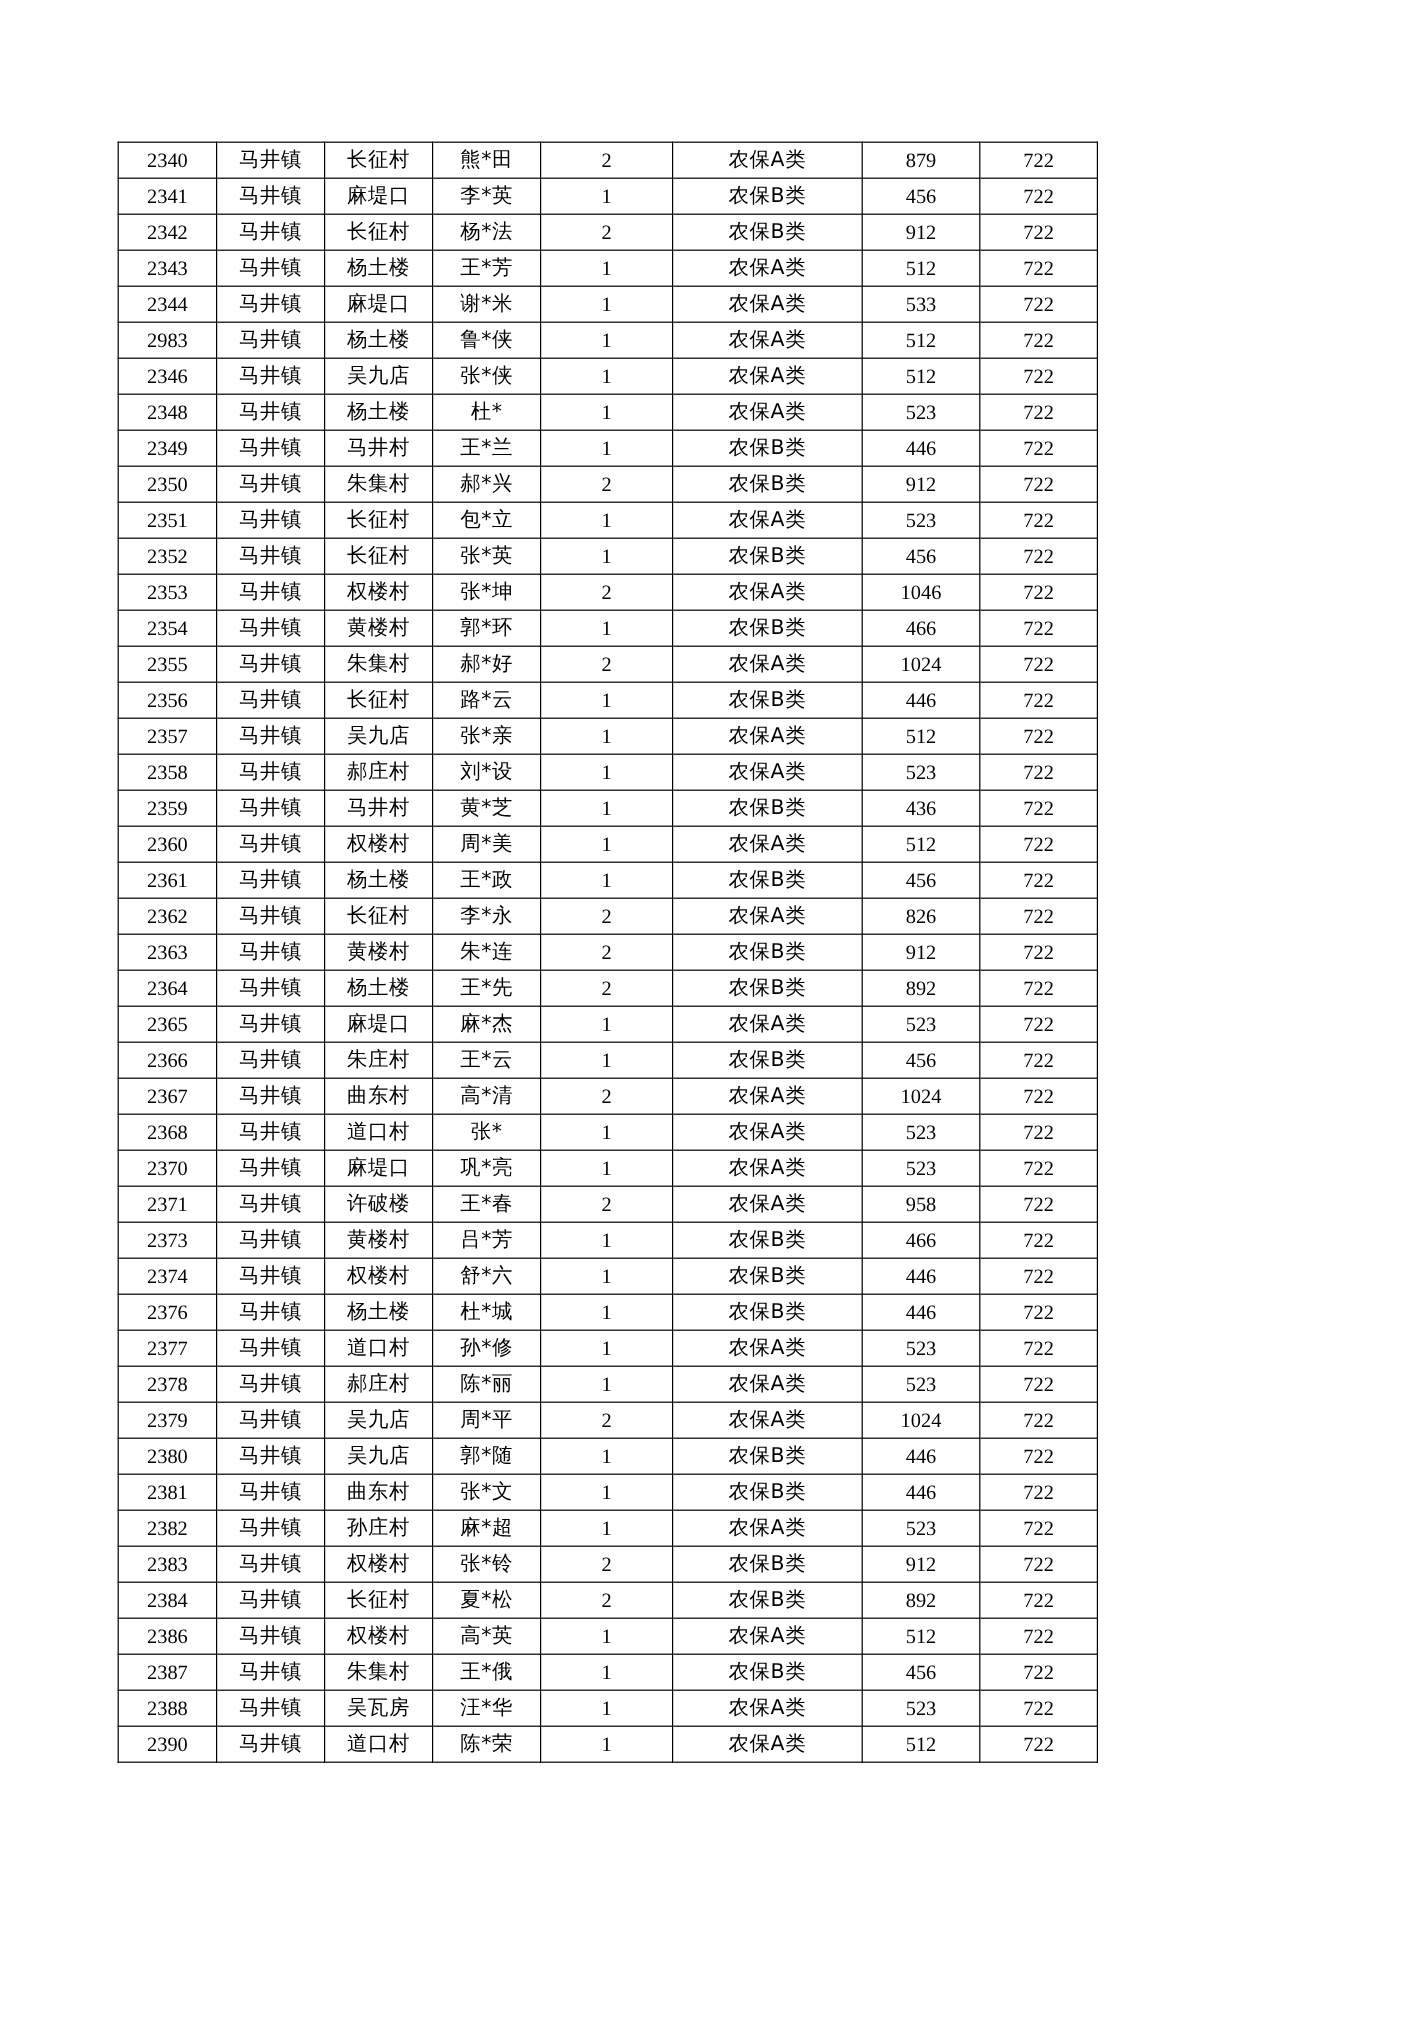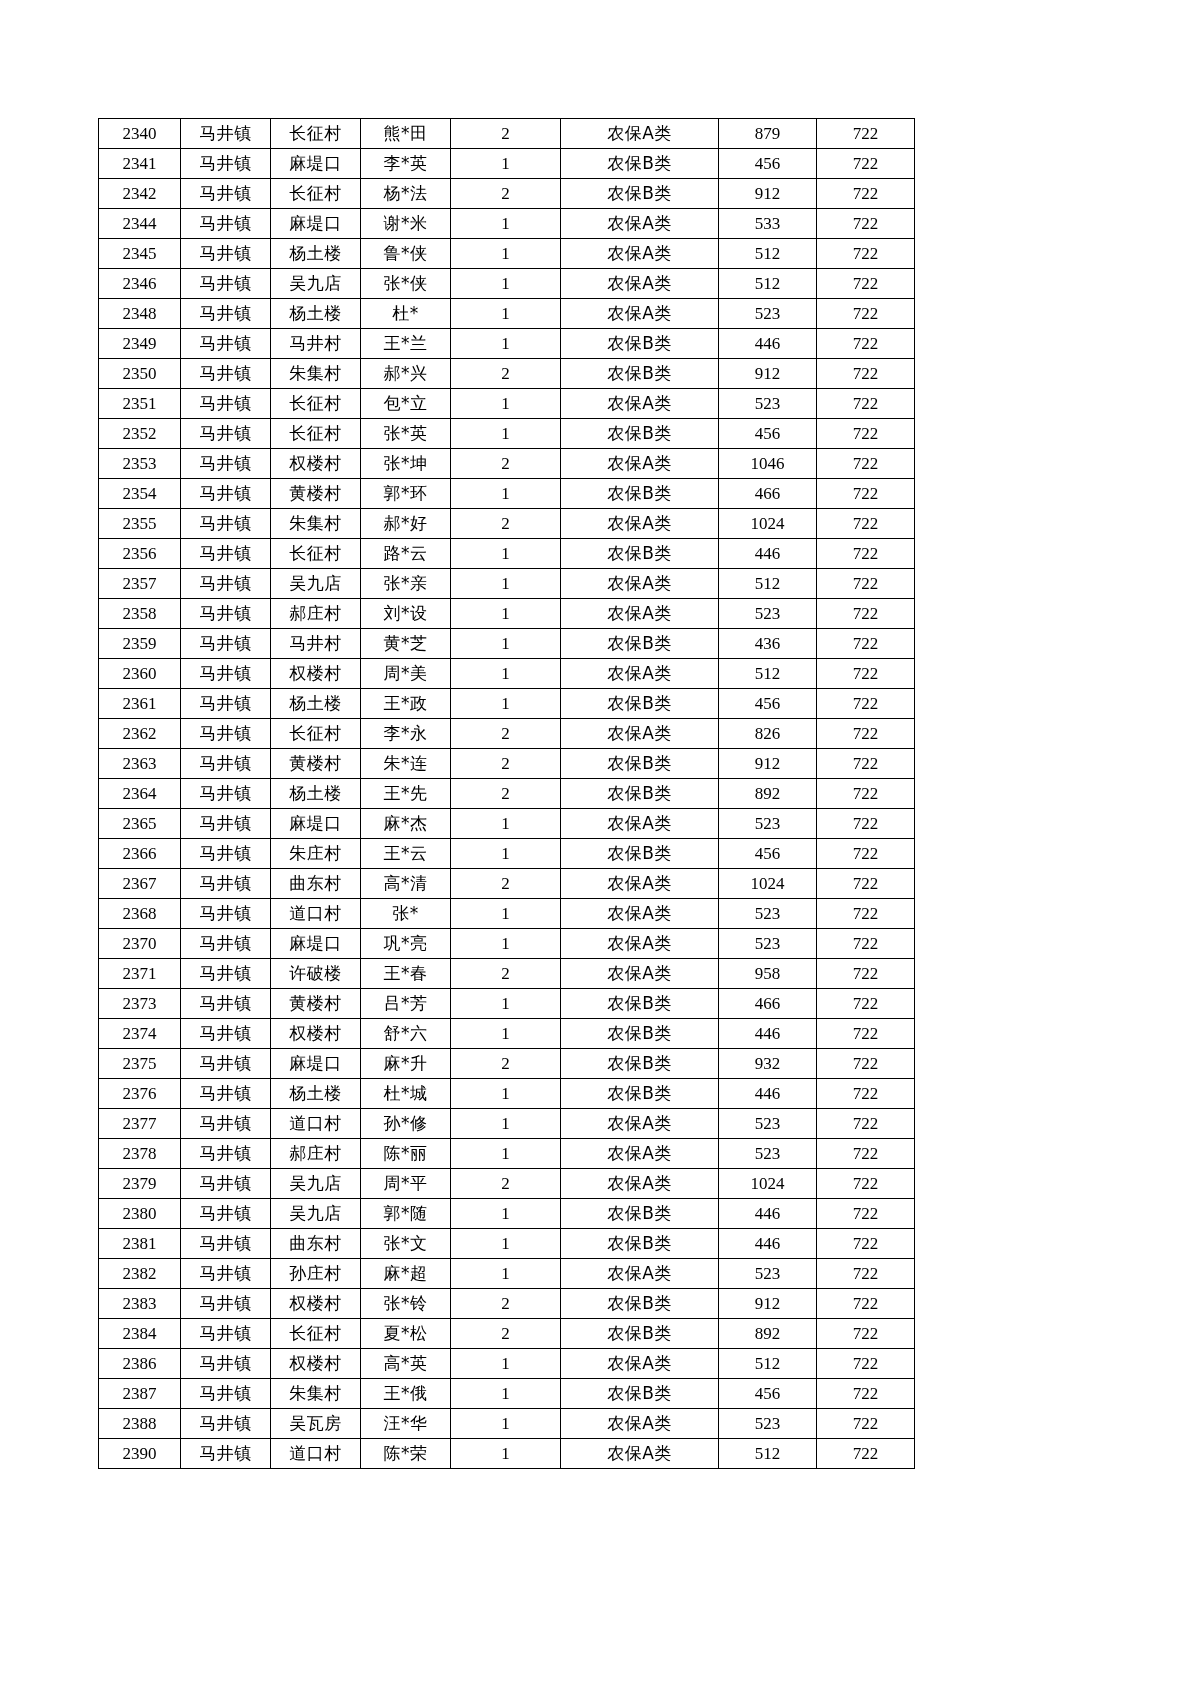--- a/index.html
+++ b/index.html
@@ -94,31 +94,41 @@
             <td class="cell-id">2342</td>
             <td class="cell-cn">马井镇</td>
             <td class="cell-cn">长征村</td>
             <td class="cell-cn">杨*法</td>
             <td class="cell-num">2</td>
             <td class="cell-cn">农保B类</td>
             <td class="cell-num">912</td>
             <td class="cell-num">722</td>
           </tr>
           <tr>
+            <td class="cell-id">2343</td>
+            <td class="cell-cn">马井镇</td>
+            <td class="cell-cn">杨土楼</td>
+            <td class="cell-cn">王*芳</td>
+            <td class="cell-num">1</td>
+            <td class="cell-cn">农保A类</td>
+            <td class="cell-num">512</td>
+            <td class="cell-num">722</td>
+          </tr>
+          <tr>
             <td class="cell-id">2344</td>
             <td class="cell-cn">马井镇</td>
             <td class="cell-cn">麻堤口</td>
             <td class="cell-cn">谢*米</td>
             <td class="cell-num">1</td>
             <td class="cell-cn">农保A类</td>
             <td class="cell-num">533</td>
             <td class="cell-num">722</td>
           </tr>
           <tr>
-            <td class="cell-id">2345</td>
+            <td class="cell-id">2983</td>
             <td class="cell-cn">马井镇</td>
             <td class="cell-cn">杨土楼</td>
             <td class="cell-cn">鲁*侠</td>
             <td class="cell-num">1</td>
             <td class="cell-cn">农保A类</td>
             <td class="cell-num">512</td>
             <td class="cell-num">722</td>
           </tr>
           <tr>
             <td class="cell-id">2346</td>
@@ -371,30 +381,20 @@
             <td class="cell-num">722</td>
           </tr>
           <tr>
             <td class="cell-id">2374</td>
             <td class="cell-cn">马井镇</td>
             <td class="cell-cn">权楼村</td>
             <td class="cell-cn">舒*六</td>
             <td class="cell-num">1</td>
             <td class="cell-cn">农保B类</td>
             <td class="cell-num">446</td>
-            <td class="cell-num">722</td>
-          </tr>
-          <tr>
-            <td class="cell-id">2375</td>
-            <td class="cell-cn">马井镇</td>
-            <td class="cell-cn">麻堤口</td>
-            <td class="cell-cn">麻*升</td>
-            <td class="cell-num">2</td>
-            <td class="cell-cn">农保B类</td>
-            <td class="cell-num">932</td>
             <td class="cell-num">722</td>
           </tr>
           <tr>
             <td class="cell-id">2376</td>
             <td class="cell-cn">马井镇</td>
             <td class="cell-cn">杨土楼</td>
             <td class="cell-cn">杜*城</td>
             <td class="cell-num">1</td>
             <td class="cell-cn">农保B类</td>
             <td class="cell-num">446</td>

